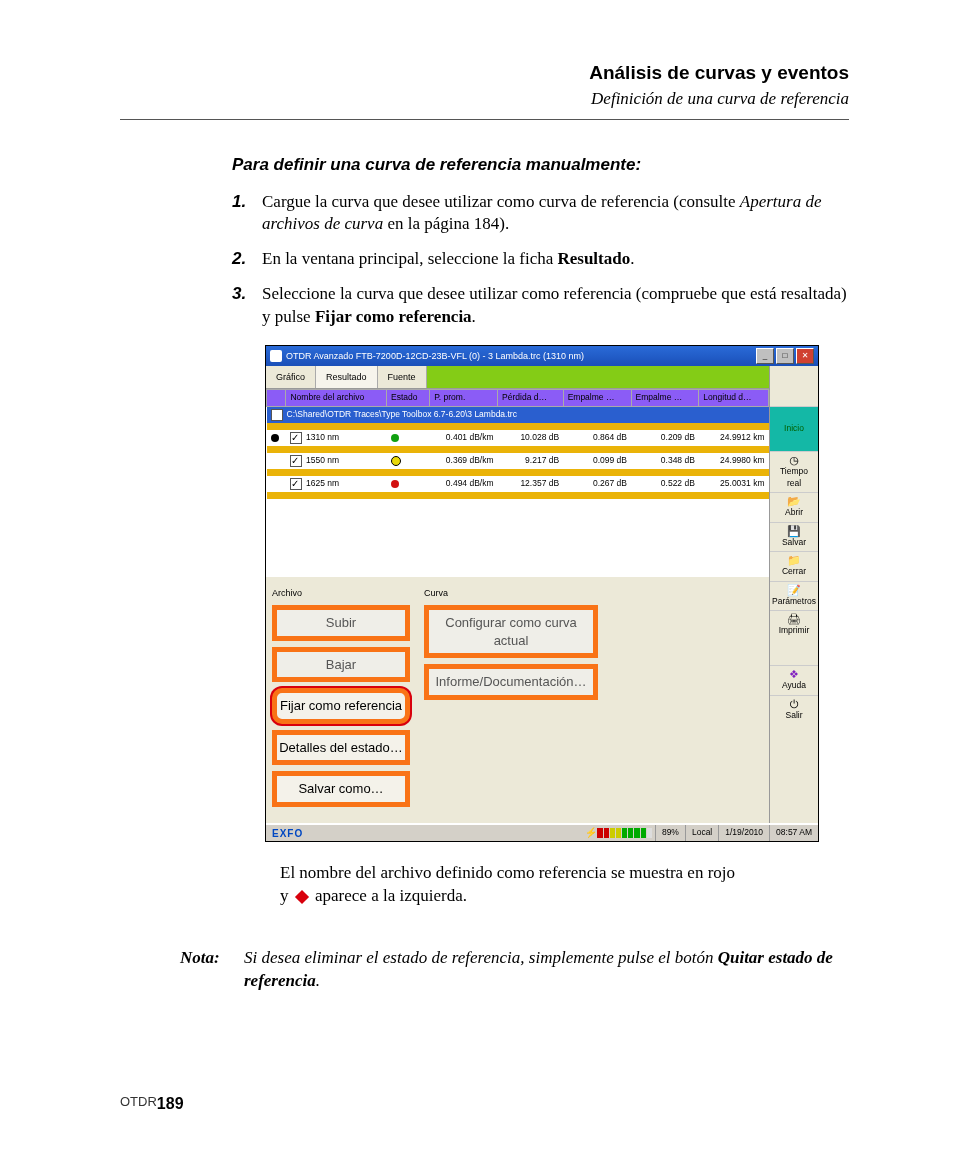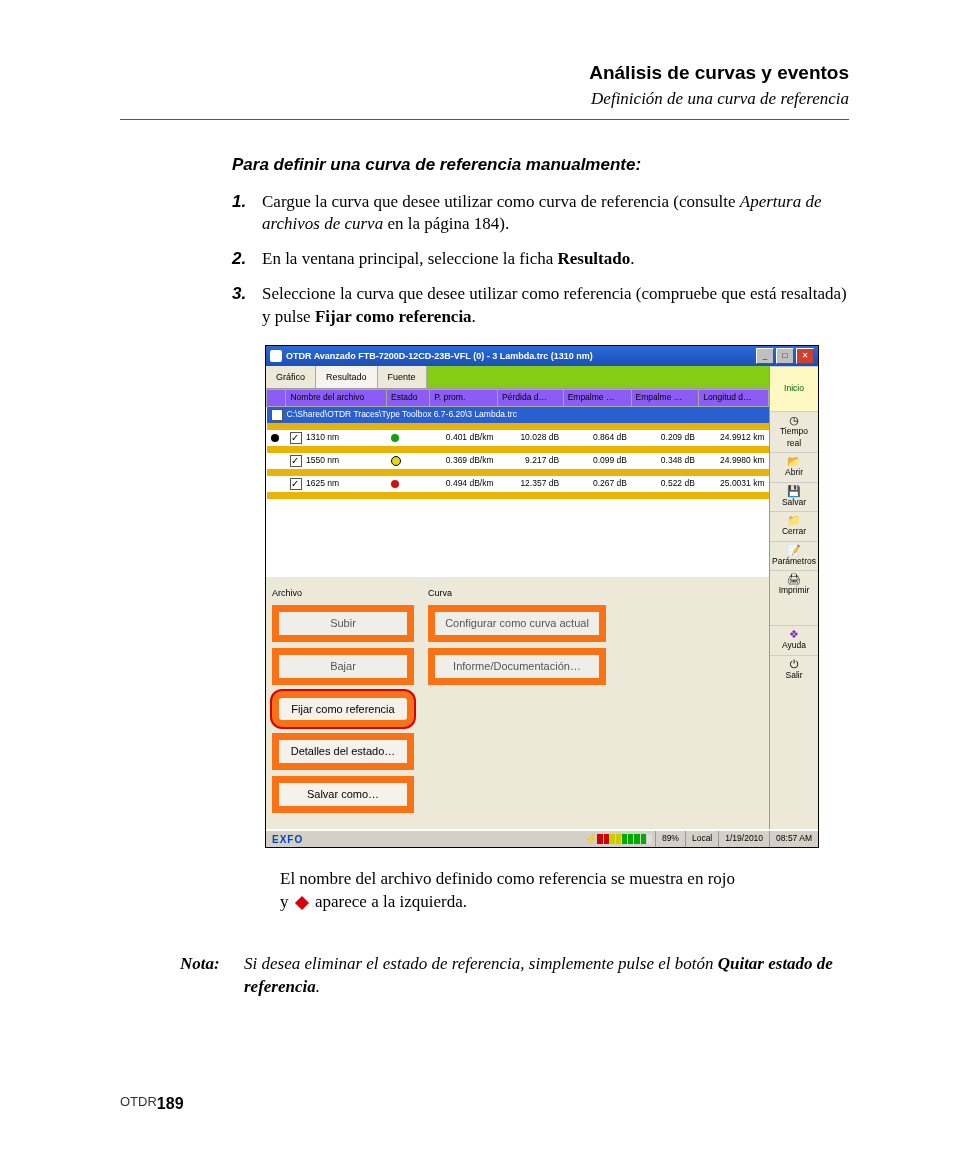--- a/index.html
+++ b/index.html
@@ -83,21 +83,21 @@
     align-items: center;
   }
   .titlebar-icon {
     width: 12px;
     height: 12px;
     background: #fff;
     margin-right: 4px;
     display: inline-block;
     border-radius: 2px;
   }
-  .titlebar-txt { flex: 1; font-weight: bold; font-size: 9px; }
+  .titlebar-txt { flex: 1; font-weight: normal; font-size: 9px; }
   .titlebar-btns { display: flex; gap: 2px; }
   .tbtn {
     width: 16px;
     height: 14px;
     background: #c0c0c0;
     border: 1px solid #fff;
     border-right-color: #555;
     border-bottom-color: #555;
     display: flex;
     align-items: center;
@@ -143,45 +143,46 @@
   .dot.black{background:#000;}
   .dot.green{background:#11a011;}
   .dot.yellow{background:#e8d80a;border:1px solid #000;}
   .dot.red{background:#d21010;}
   .groups { display:flex; gap:14px; padding:10px 6px 10px 6px; }
   .group { }
   .group-title { font-size:9px; margin-bottom:6px; }
   .gbtn {
     display:block;
     width:124px;
-    border:7px solid #f97316;
+    border:5px solid #f97316;
     background:#efeee8;
     padding:4px 2px;
     text-align:center;
     margin-bottom:6px;
-    font-size:11px;
+    font-size:13px;
     color:#555;
   }
   .gbtn.enabled { color:#000; background:#f4f2ea;}
   .gbtn.highlight {
     box-shadow: 0 0 0 2px #d8000c;
     border-radius: 10px;
     color:#000;
   }
   .side-btn {
     border-top:1px solid #ccc;
     padding:3px 2px;
     text-align:center;
     font-size:8.5px;
   }
   .side-btn.big {
-    background:#fef9c3;
+    background:#14b8a6;
     height:38px;
     display:flex;align-items:center;justify-content:center;
     color:#006000;
+    margin-top:40px;
   }
   .side-ic { font-size:11px; display:block; line-height:1;}
   .status {
     border-top:2px solid #fff;
     background:#d4d0c8;
     display:flex;
     font-size:8.5px;
     height:16px;
   }
   .status .exfo {

